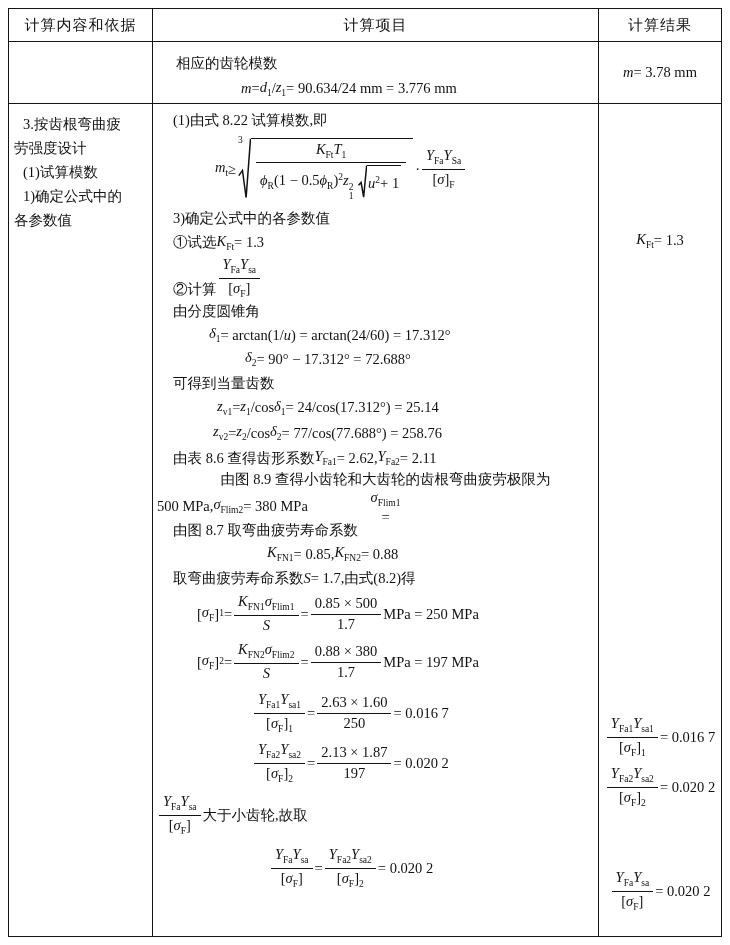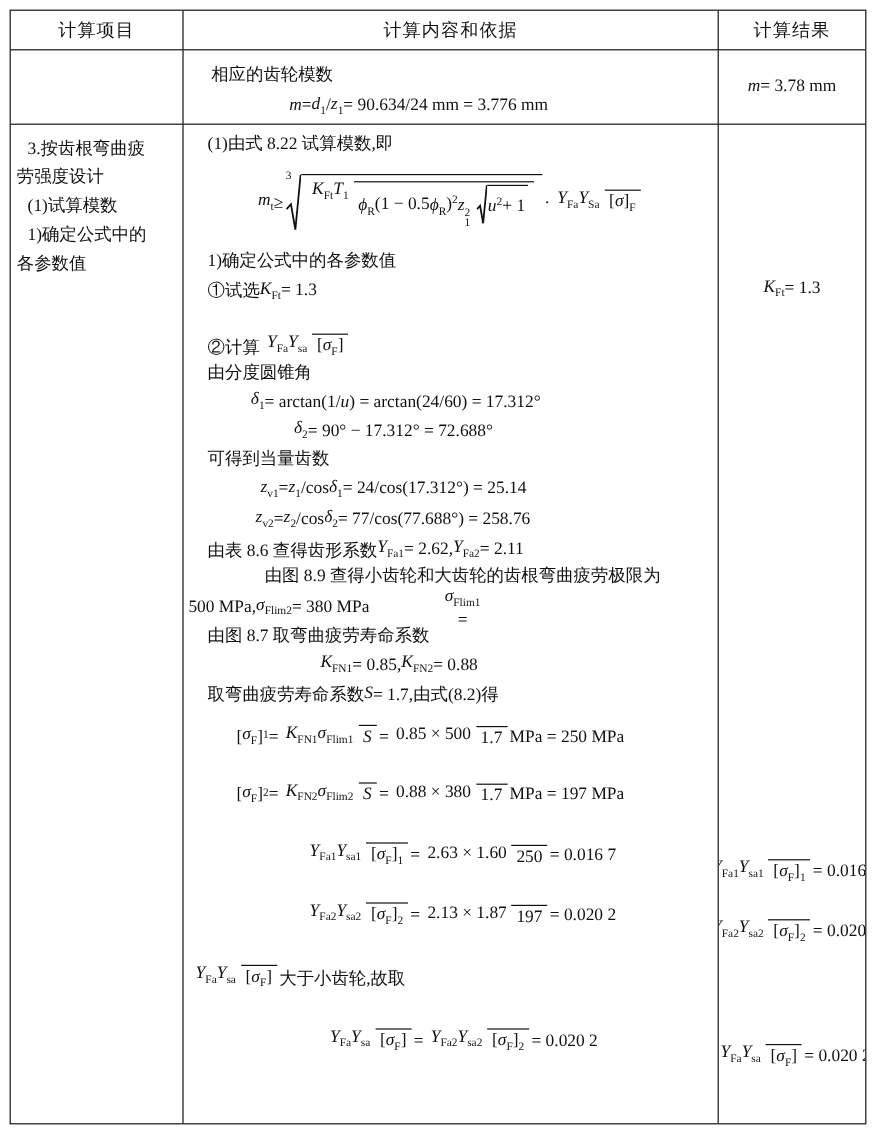--- a/index.html
+++ b/index.html
@@ -26,43 +26,43 @@
   .tline{line-height:24px;white-space:nowrap;}
   .mline{display:flex;align-items:center;white-space:nowrap;}
   .rline{position:absolute;left:0;right:0;display:flex;align-items:center;justify-content:center;white-space:nowrap;}
   
   .it{font-style:italic;}
   sub,sup{font-size:9.5px;font-style:normal;line-height:1;}
   sub{vertical-align:-4px;}
   sup{vertical-align:5px;}
   .ss{display:inline-flex;flex-direction:column;font-size:9.5px;line-height:8.5px;
       vertical-align:-5px;font-style:normal;}
-  .frac{display:inline-flex;flex-direction:row;vertical-align:middle;
+  .frac{display:inline-flex;flex-direction:column;vertical-align:middle;
       text-align:center;margin:0 2px;}
   .num{display:block;padding:0 4px 2px;line-height:1.1;white-space:nowrap;}
   .den{display:block;border-top:1.3px solid #111;padding:2px 4px 0;line-height:1.1;white-space:nowrap;}
   .rad{display:inline-flex;align-items:stretch;vertical-align:middle;position:relative;margin:0 2px;}
   .radsignwrap{display:flex;align-self:stretch;}
   .radsvg{height:100%;width:13px;display:block;}
   .radc{border-top:1.4px solid #111;padding:3px 5px 0 3px;display:inline-flex;align-items:center;}
   .radidx{position:absolute;left:0px;top:-3px;font-size:9.5px;}
   .rad .rad{margin:0 1px;}
   .rad .rad .radsvg{width:9px;}
   .rad .rad .radc{padding:2px 2px 0 1px;border-top-width:1.2px;align-items:center;}
 </style>
 </head>
 <body>
 
 <div class="tablewrap">
 
   <div class="c hcell">
+    <span>计算内容和依据</span>
+  </div>
+  <div class="c hcell">
     <span>计算项目</span>
-  </div>
-  <div class="c hcell">
-    <span>计算内容和依据</span>
   </div>
   <div class="c hcell lastcol">
     <span>计算结果</span>
   </div>
 
   <div class="c"></div>
   <div class="c r1content">
     <div class="tline" style="padding-left:23px;">相应的齿轮模数</div>
     <div class="mline" style="padding-left:88px;margin-top:4px;">
         <span class="mv"><span class="it">m</span></span>
@@ -122,21 +122,21 @@
             </span>
           </span>
         </span>
         <span> · </span>
         <span class="frac">
           <span class="num"><span class="mv"><span class="it">Y</span><sub>Fa</sub></span><span class="mv"><span class="it">Y</span><sub>Sa</sub></span></span>
           <span class="den"><span>[</span><span class="mv"><span class="it">σ</span></span><span>]</span><sub>F</sub></span>
         </span>
       </div>
     <div class="tline mline" style="padding-left:16px;">
-        <span>1)确定公式中的各参数值</span>
+        <span>3)确定公式中的各参数值</span>
       </div>
     <div class="mline" style="padding-left:16px;height:25px;">
         <span>①试选 </span>
         <span class="mv"><span class="it">K</span><sub>Ft</sub></span>
         <span> = 1.3</span>
       </div>
     <div class="mline" style="padding-left:16px;height:44px;align-items:flex-end;">
         <span>②计算</span>
         <span class="frac">
           <span class="num"><span class="mv"><span class="it">Y</span><sub>Fa</sub></span><span class="mv"><span class="it">Y</span><sub>sa</sub></span></span>

